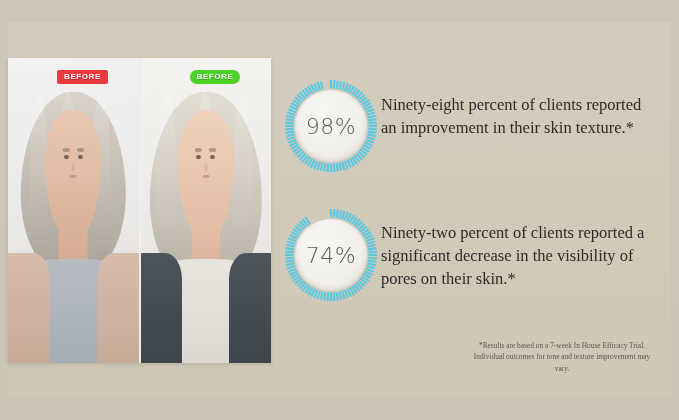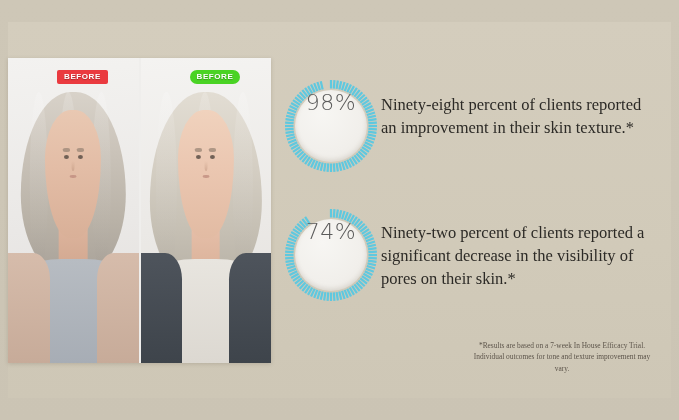--- a/index.html
+++ b/index.html
@@ -214,21 +214,21 @@
   .gauge-hub {
     position: absolute;
     left: 11px;
     top: 11px;
     width: 72px;
     height: 72px;
     border-radius: 50%;
     background: radial-gradient(circle at 38% 32%, #f7f6f3 0%, #f1efeb 62%, #e9e6e0 100%);
     box-shadow: inset 0 -2px 4px rgba(120,110,95,.18);
     display: flex;
-    align-items: flex-start;
+    align-items: center;
     justify-content: center;
   }
   .gauge-value {
     font-family: "DejaVu Sans", sans-serif;
     font-size: 22px;
     font-weight: 300;
     color: #5b5b5b;
     letter-spacing: .5px;
   }
 

